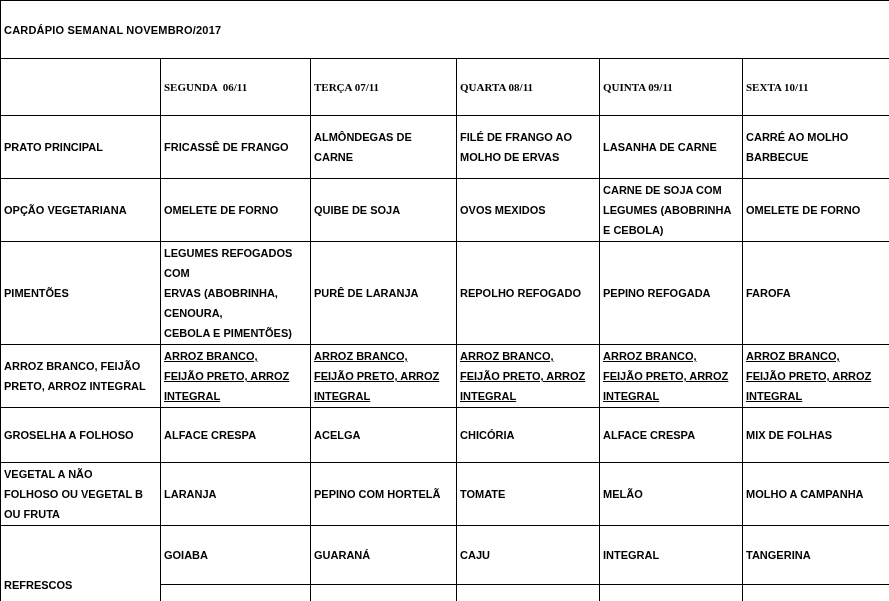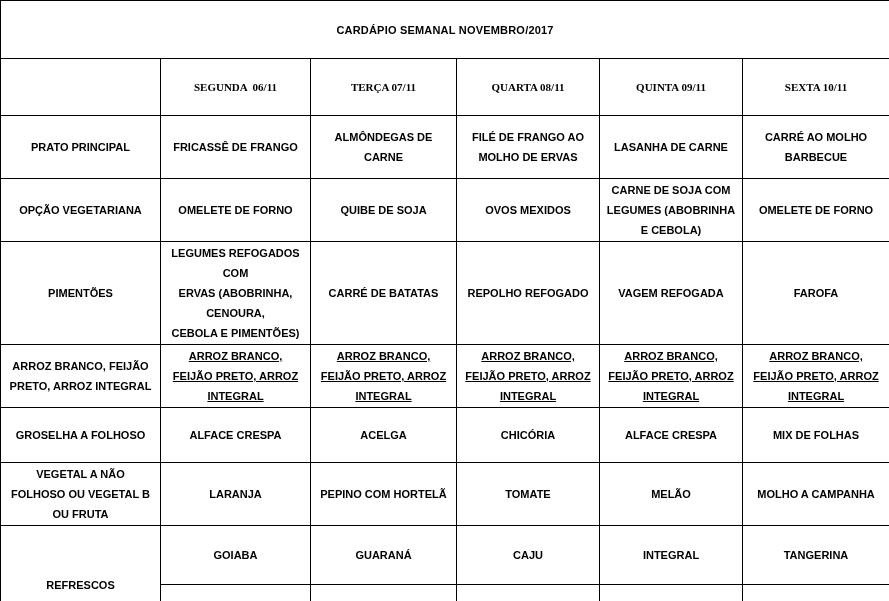--- a/index.html
+++ b/index.html
@@ -23,21 +23,21 @@
     table-layout: fixed;
     width: 889px;
     height: 601px;
     background: #ffffff;
   }
   table.menu td {
     border: 1px solid #000000;
     font-weight: bold;
     font-size: 11px;
     line-height: 20px;
-    text-align: center;
+    text-align: left;
     vertical-align: middle;
     padding: 1px 3px;
     overflow: hidden;
   }
   td.title-cell {
     font-size: 12.5px;
     letter-spacing: 0.2px;
   }
   td.day-head {
     white-space: pre-wrap;
@@ -111,23 +111,23 @@
 LEGUMES (ABOBRINHA
 E CEBOLA)</td>
         <td class="cell">OMELETE DE FORNO</td>
       </tr>
 
       <tr style="height:58px">
         <td class="label-cell">PIMENTÕES</td>
         <td class="cell small-text">LEGUMES REFOGADOS COM
 ERVAS (ABOBRINHA, CENOURA,
 CEBOLA E PIMENTÕES)</td>
-        <td class="cell">CARRÉ DE BATATAS</td>
+        <td class="cell">PURÊ DE LARANJA</td>
         <td class="cell">REPOLHO REFOGADO</td>
-        <td class="cell">VAGEM REFOGADA</td>
+        <td class="cell">PEPINO REFOGADA</td>
         <td class="cell">FAROFA</td>
       </tr>
 
       <tr style="height:62px">
         <td class="label-cell">ARROZ BRANCO, FEIJÃO
 PRETO, ARROZ INTEGRAL</td>
         <td class="cell u">ARROZ BRANCO,
 FEIJÃO PRETO, ARROZ
 INTEGRAL</td>
         <td class="cell u">ARROZ BRANCO,

